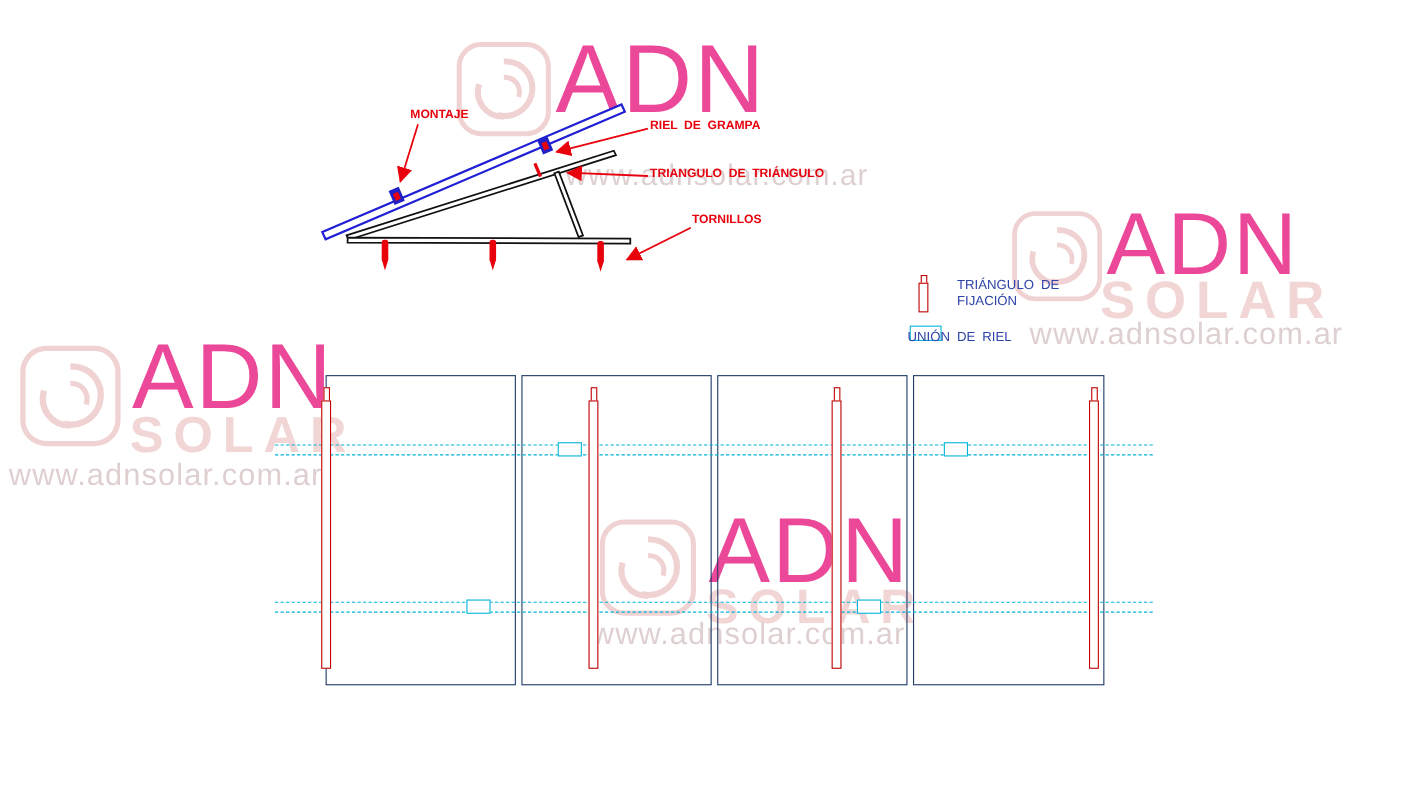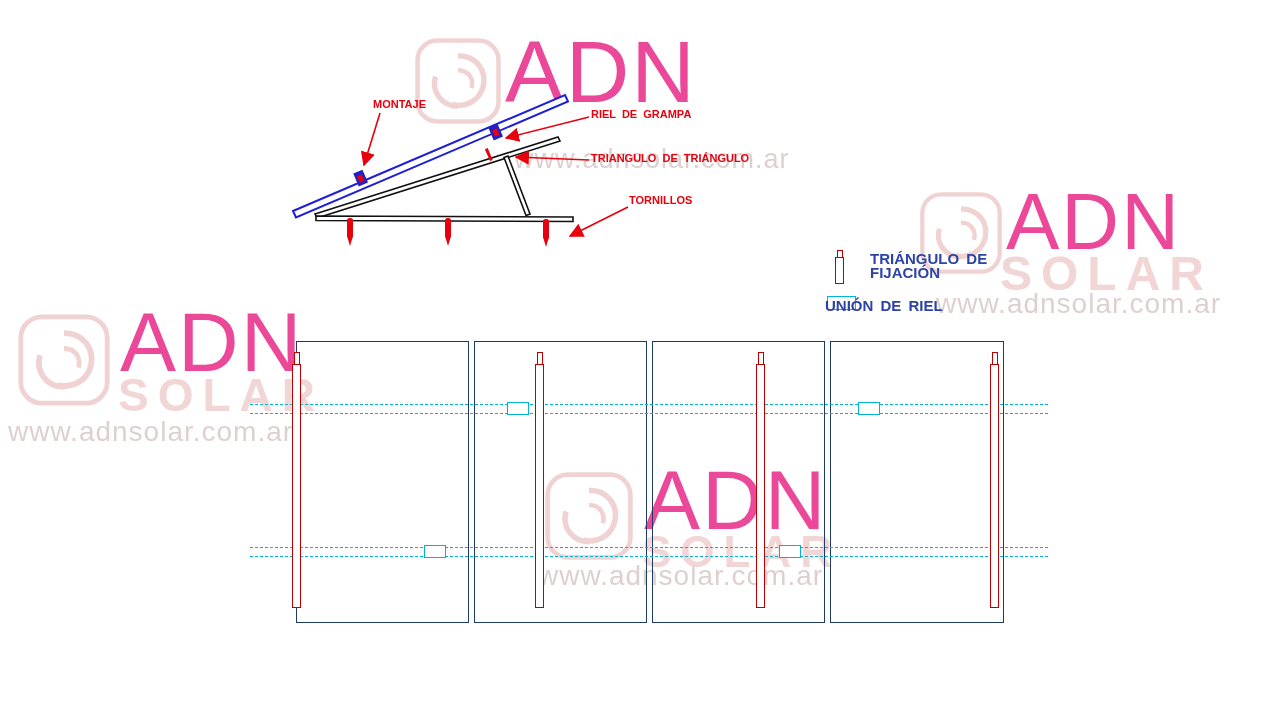--- a/index.html
+++ b/index.html
@@ -13,22 +13,22 @@
   .wm-url{position:absolute;z-index:0;color:#ded0d0;line-height:1;letter-spacing:1px;}
   .wm-logo{position:absolute;z-index:0;}
   
   .assembly{position:absolute;left:280px;top:55px;z-index:5;}
   .lbl{
     position:absolute;z-index:6;color:#e8000d;font-weight:bold;
     font-size:11px;line-height:13px;word-spacing:3px;white-space:nowrap;
   }
   
   .legend-label{
-    position:absolute;z-index:6;color:#2d43a8;font-weight:bold;
-    font-size:15px;line-height:14px;word-spacing:3px;white-space:nowrap;
+    position:absolute;z-index:6;color:#2d43a8;font-weight:normal;
+    font-size:12px;line-height:14px;word-spacing:3px;white-space:nowrap;
   }
   .legend-tri-cap{position:absolute;z-index:6;width:4px;height:8px;border:1.3px solid #c00000;background:#ffffff;}
   .legend-tri-main{position:absolute;z-index:6;width:7px;height:25px;border:1.3px solid #c00000;background:#ffffff;}
   .legend-union-swatch{position:absolute;z-index:6;width:27px;height:12px;border:1.6px solid #00b4d8;background:#ffffff;}
   
   .panel{position:absolute;z-index:1;border:1.6px solid #1e3a66;background:transparent;}
   .rail{
     position:absolute;z-index:2;height:8px;background:transparent;
     border-top:1.4px dashed #00b4d8;border-bottom:1.4px dashed #00b4d8;
   }

